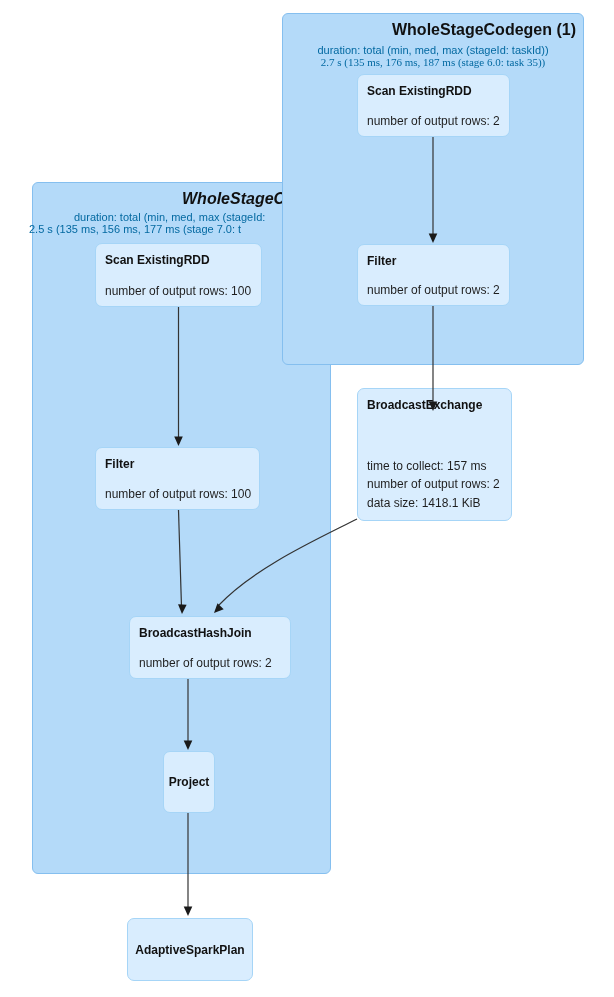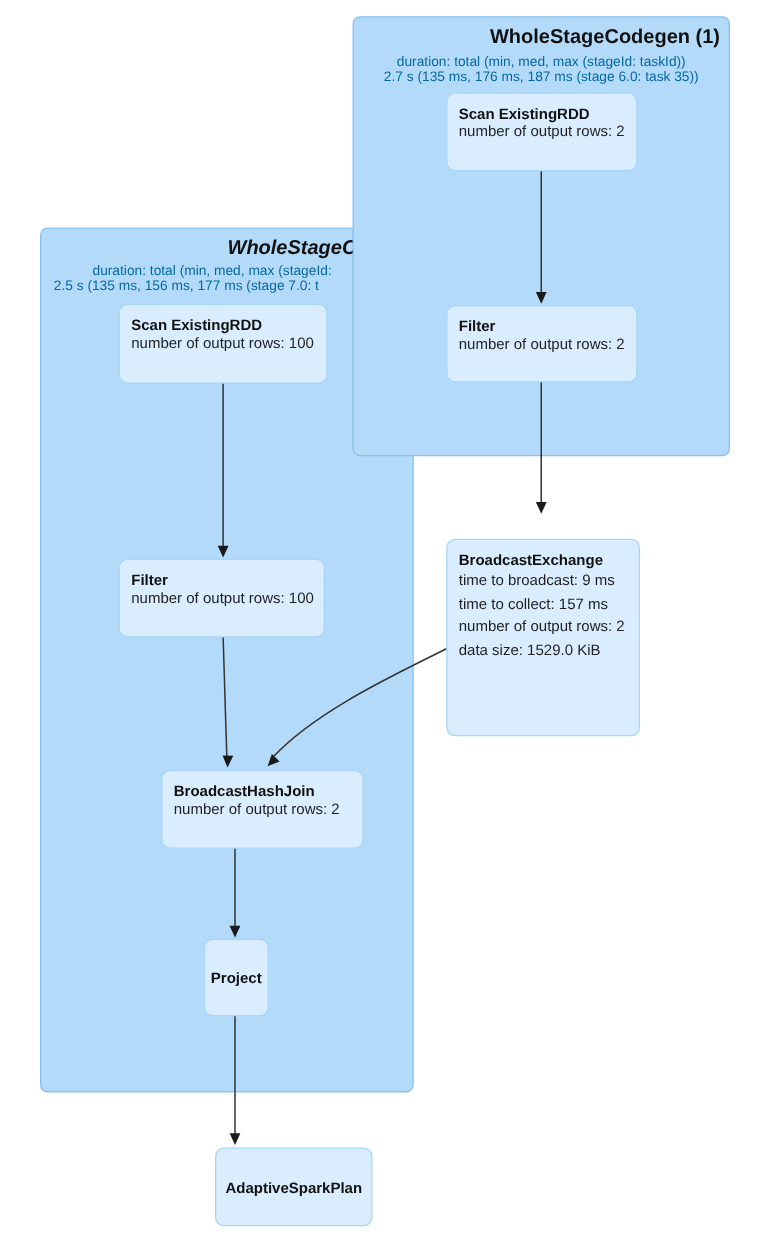--- a/index.html
+++ b/index.html
@@ -24,45 +24,45 @@
     position:absolute;
     font-size:16px;font-weight:700;white-space:nowrap;color:#111111;
   }
   .ct-left{left:182px;top:190px;z-index:2;font-style:italic;}
   .ct-right{right:38px;top:21px;z-index:4;}
   .cluster-dur{
     position:absolute;
     font-size:11px;line-height:12px;white-space:nowrap;color:#0369a1;
   }
   .cd-l1{left:74px;top:211px;z-index:2;}
-  .cd-l2{left:43px;top:223px;z-index:2;}
+  .cd-l2{left:29px;top:223px;z-index:2;}
   .cd-r1{left:433px;top:44px;transform:translateX(-50%);z-index:4;}
-  .cd-r2{left:433px;top:56px;transform:translateX(-50%);z-index:4;}
+  .cd-r2{left:433px;top:56px;transform:translateX(-50%);z-index:4;font-family:Liberation Serif, serif;}
   .node{
     position:absolute;
     background:#d9edfe;
     border:1px solid #a6d5f7;
     border-radius:7px;
     box-sizing:border-box;
     z-index:5;
-    display:flex;flex-direction:column;
+    display:flex;flex-direction:column;justify-content:space-between;
     padding:9px 8px 8px 9px;
   }
   .node-title{font-size:12px;font-weight:700;white-space:nowrap;color:#111111;}
   .node-metric{font-size:12px;white-space:nowrap;color:#1f1f1f;line-height:14px;}
   .be-metrics .node-metric{line-height:18.5px;}
   .node-center{align-items:center;justify-content:center;display:flex;padding:16px;}
   .n-scan1{left:357px;top:74px;width:153px;height:63px;}
   .n-filter1{left:357px;top:244px;width:153px;height:62px;}
-  .n-be{left:357px;top:431px;width:155px;height:158px;}
+  .n-be{left:357px;top:388px;width:155px;height:133px;}
   .n-scan2{left:95px;top:243px;width:167px;height:64px;}
   .n-filter2{left:95px;top:447px;width:165px;height:63px;}
   .n-bhj{left:129px;top:616px;width:162px;height:63px;}
   .n-project{left:163px;top:751px;width:52px;height:62px;}
-  .n-asp{left:127px;top:918px;width:126px;height:63px;margin-left:45px;}
+  .n-asp{left:127px;top:918px;width:126px;height:63px;}
   .edges{
     position:absolute;left:0;top:0;z-index:6;pointer-events:none;
   }
 </style>
 </head>
 <body>
 
 <div id="stage">
 
   <div class="cluster cluster-left"></div>
@@ -81,24 +81,23 @@
   </div>
 
   <div class="node n-filter1">
     <div class="node-title">Filter</div>
     <div class="node-metric">number of output rows: 2</div>
   </div>
 
   <div class="node n-be">
     <div class="node-title">BroadcastExchange</div>
     <div class="be-metrics">
-      <div class="node-metric">time to broadcast: 9 ms</div>
       <div class="node-metric">time to collect: 157 ms</div>
       <div class="node-metric">number of output rows: 2</div>
-      <div class="node-metric">data size: 1529.0 KiB</div>
+      <div class="node-metric">data size: 1418.1 KiB</div>
     </div>
   </div>
 
   <div class="node n-scan2">
     <div class="node-title">Scan ExistingRDD</div>
     <div class="node-metric">number of output rows: 100</div>
   </div>
 
   <div class="node n-filter2">
     <div class="node-title">Filter</div>

